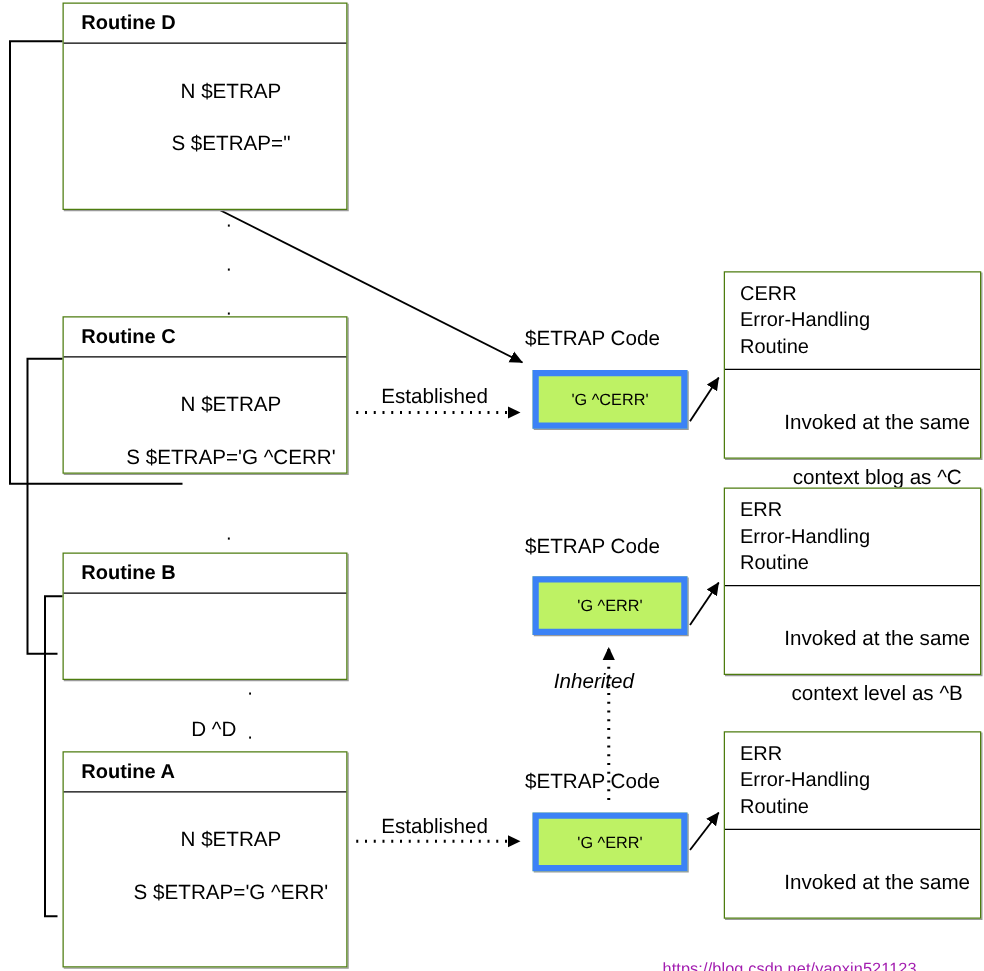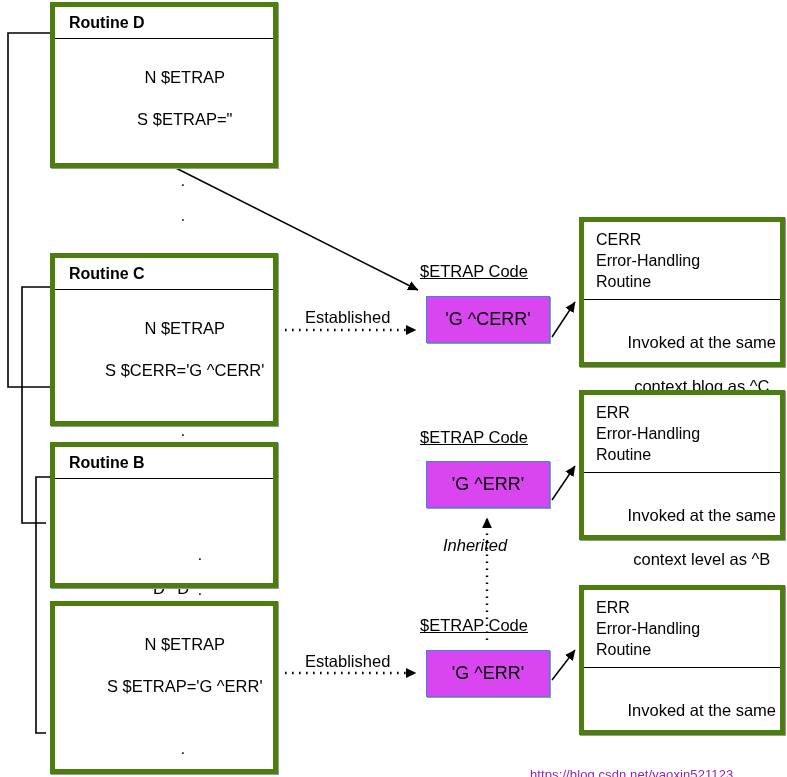--- a/index.html
+++ b/index.html
@@ -26,21 +26,21 @@
     width: 787px;
     height: 777px;
     pointer-events: none;
   }
 
   
   .box {
     position: absolute;
     box-sizing: border-box;
     background: #ffffff;
-    border: 5px solid #4d7c0f;
+    border: 1px solid #4d7c0f;
     box-shadow: 1px 1px 0 0 #9a9a9a;
   }
   .box-hdr {
     box-sizing: border-box;
     border-bottom: 1px solid #000000;
     font-weight: bold;
     font-size: 16px;
     color: #000000;
     padding: 6px 0 6px 14px;
     line-height: 19px;
@@ -71,29 +71,28 @@
     line-height: 11px;
   }
 
   
   .etrap-label {
     position: absolute;
     font-size: 16.5px;
     color: #000000;
     white-space: nowrap;
     line-height: 19px;
-    text-decoration: underline;
   }
   .etrap-box {
     position: absolute;
     box-sizing: border-box;
-    background: #d946ef;
-    border: 1px solid #3b82f6;
+    background: #bef264;
+    border: 5px solid #3b82f6;
     box-shadow: 1px 1px 0 0 #9a9a9a;
-    font-size: 18px;
+    font-size: 13px;
     color: #000000;
     display: flex;
     align-items: center;
     justify-content: center;
     white-space: nowrap;
   }
 
   
   .err-box .box-hdr {
     font-weight: normal;
@@ -192,52 +191,53 @@
       <span class="code-line">S $ETRAP="</span>
       <span class="vdots" style="padding-left:24px; margin-top:4px;">
         <i>·</i>
         <i>·</i>
         <i>·</i>
       </span>
       <span class="code-line" style="display:block; margin-top:3px;">Error</span>
     </div>
   </div>
 
-  <div class="box routine" id="routine-c" style="left:50px; top:253px; width:228px; height:173px;">
+  <div class="box routine" id="routine-c" style="left:50px; top:253px; width:228px; height:126px;">
     <div class="box-hdr">Routine C</div>
     <div class="box-body">
       <span class="code-line">N $ETRAP</span><br>
-      <span class="code-line">S $CERR='G ^CERR'</span>
+      <span class="code-line">S $ETRAP='G ^CERR'</span>
       <span class="vdots" style="padding-left:24px; margin-top:3px;">
         <i>·</i>
         <i>·</i>
         <i>·</i>
       </span>
       <span class="code-line" style="display:block; margin-top:2px;">D ^D</span>
     </div>
   </div>
 
-  <div class="box routine" id="routine-b" style="left:50px; top:442px; width:228px; height:146px;">
+  <div class="box routine" id="routine-b" style="left:50px; top:442px; width:228px; height:102px;">
     <div class="box-hdr">Routine B</div>
     <div class="box-body" style="padding-left:0;">
       <span class="vdots" style="padding-left:72px; margin-top:1px;">
         <i>·</i>
         <i>·</i>
         <i>·</i>
       </span>
       <span class="code-line" style="display:block; padding-left:56px; margin-top:2px;">D ^C</span>
       <span class="vdots" style="padding-left:72px; margin-top:3px;">
         
         
         
       </span>
     </div>
   </div>
 
   <div class="box routine" id="routine-a" style="left:50px; top:601px; width:228px; height:173px;">
+    <div class="box-hdr">Routine A</div>
     <div class="box-body">
       <span class="code-line">N $ETRAP</span><br>
       <span class="code-line">S $ETRAP='G ^ERR'</span>
       <span class="vdots" style="padding-left:24px; margin-top:5px;">
         <i>·</i>
         
         
       </span>
       
     </div>

